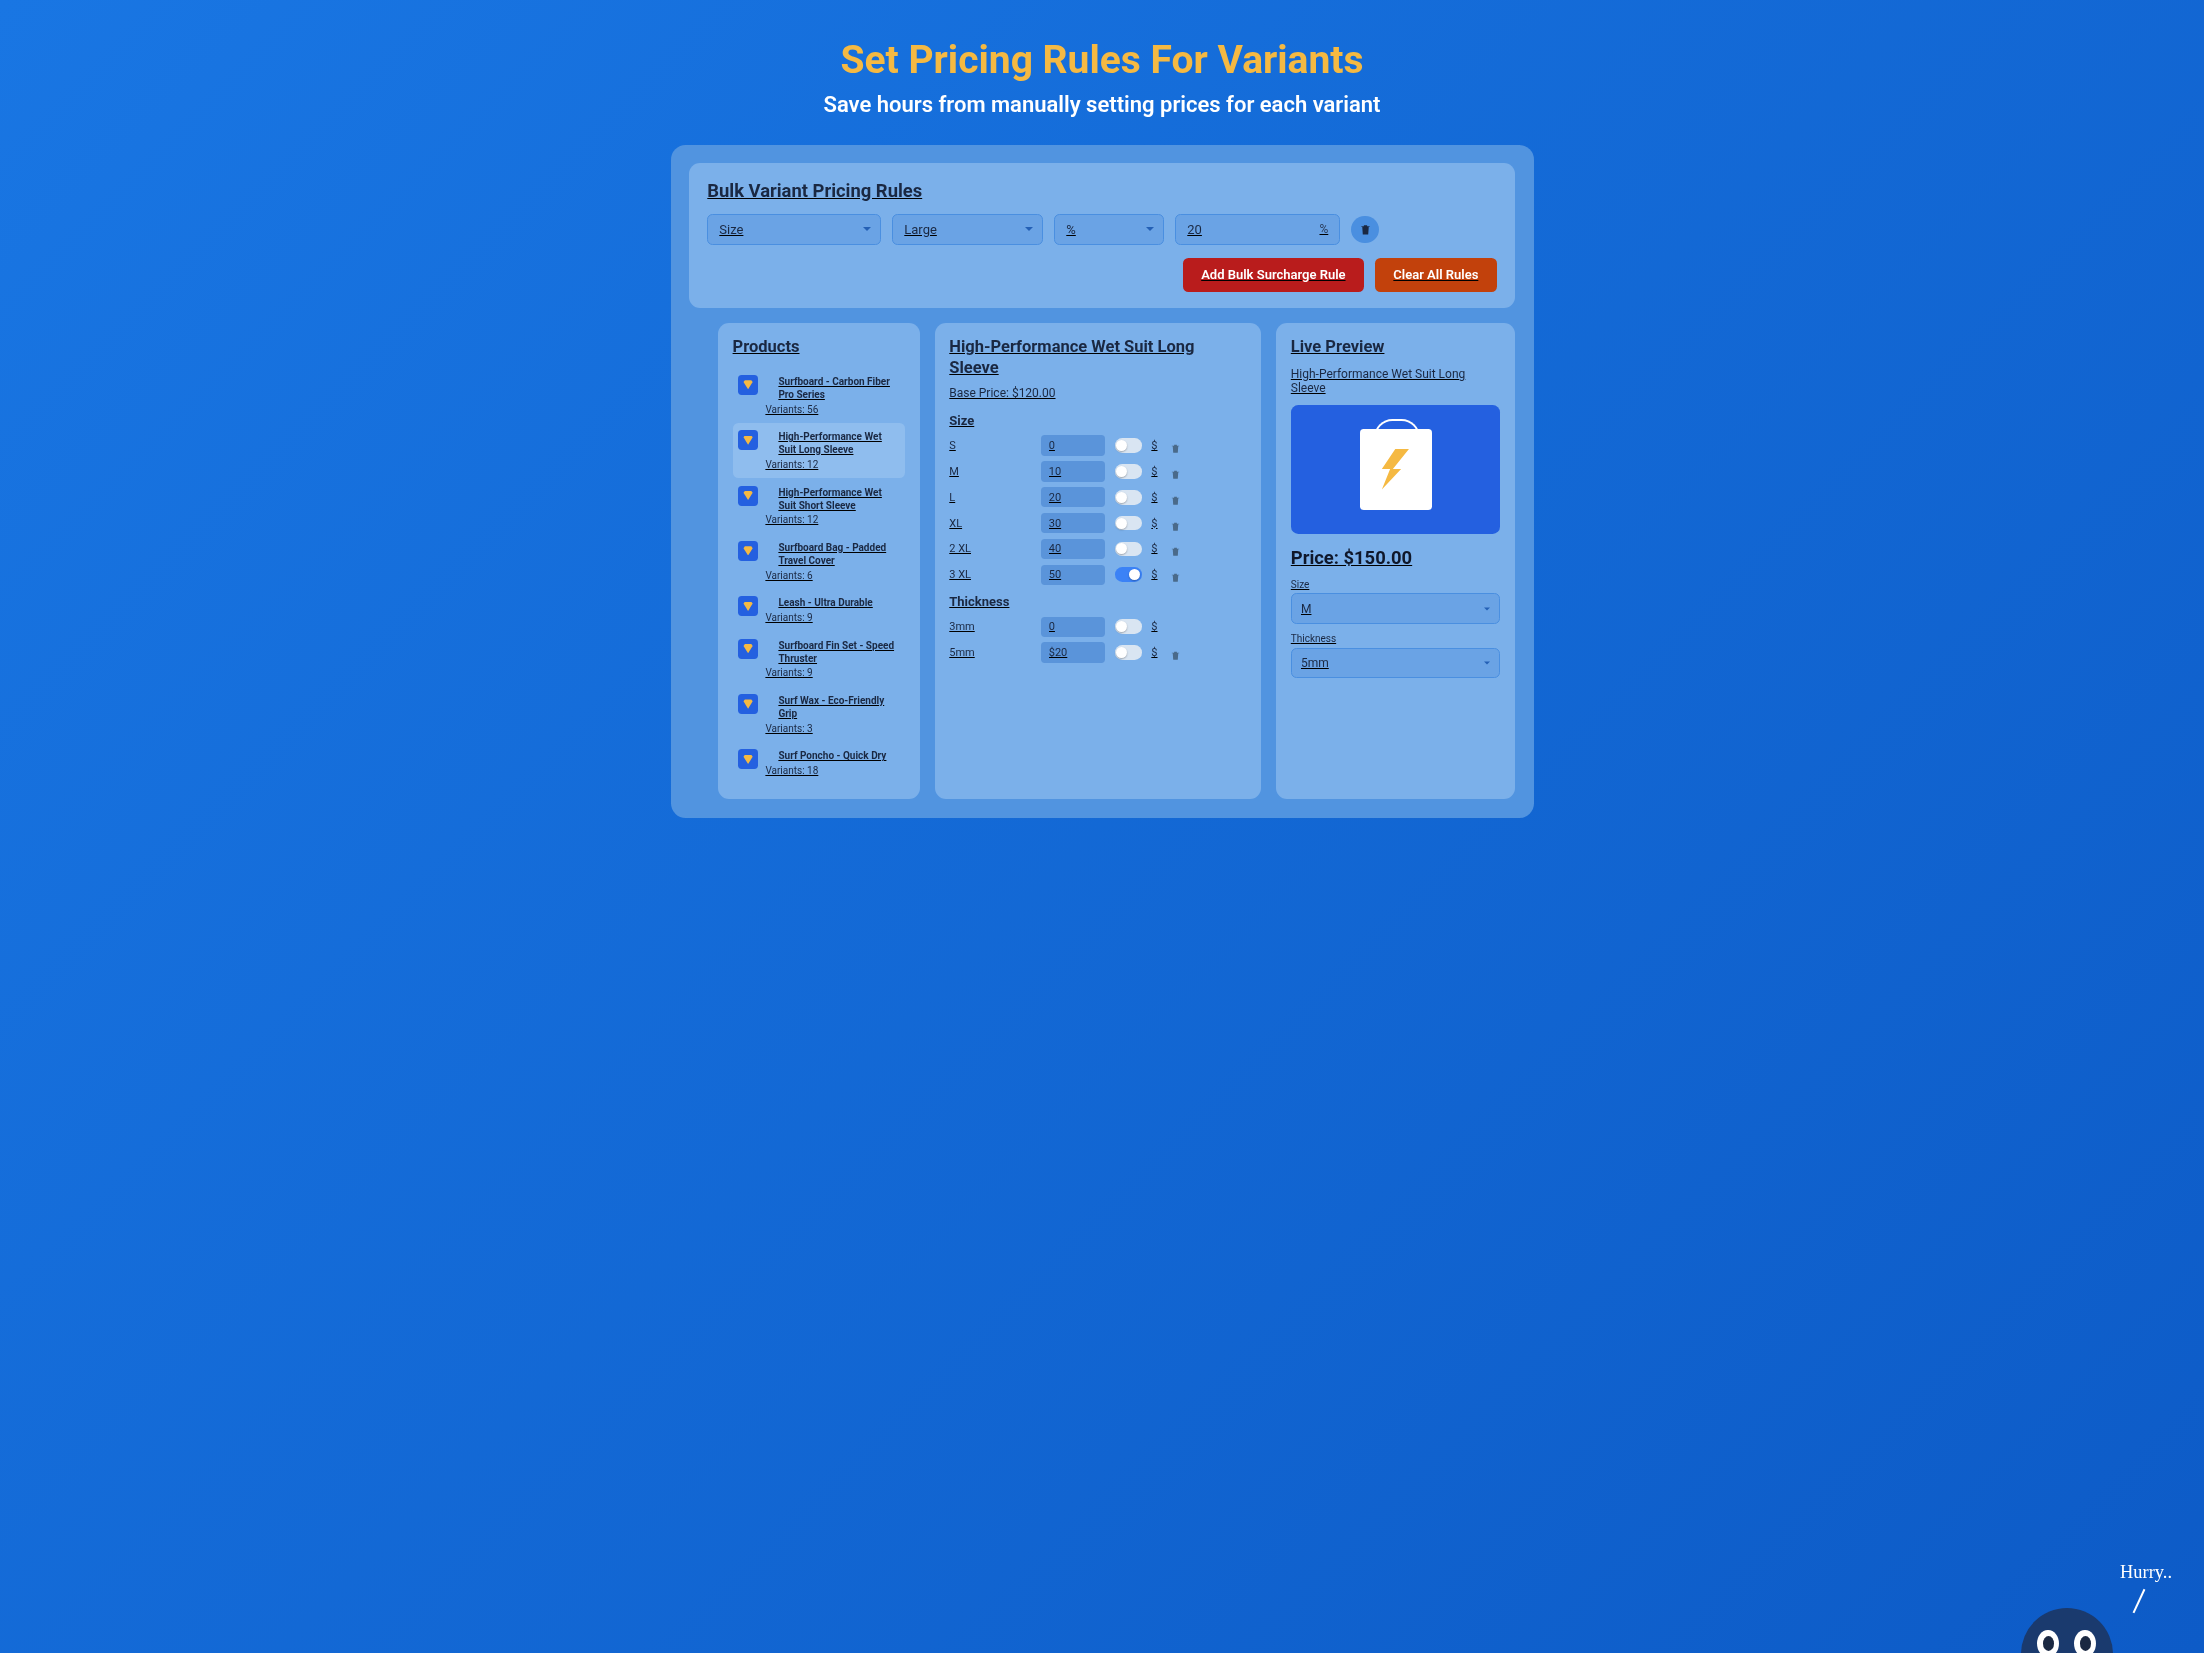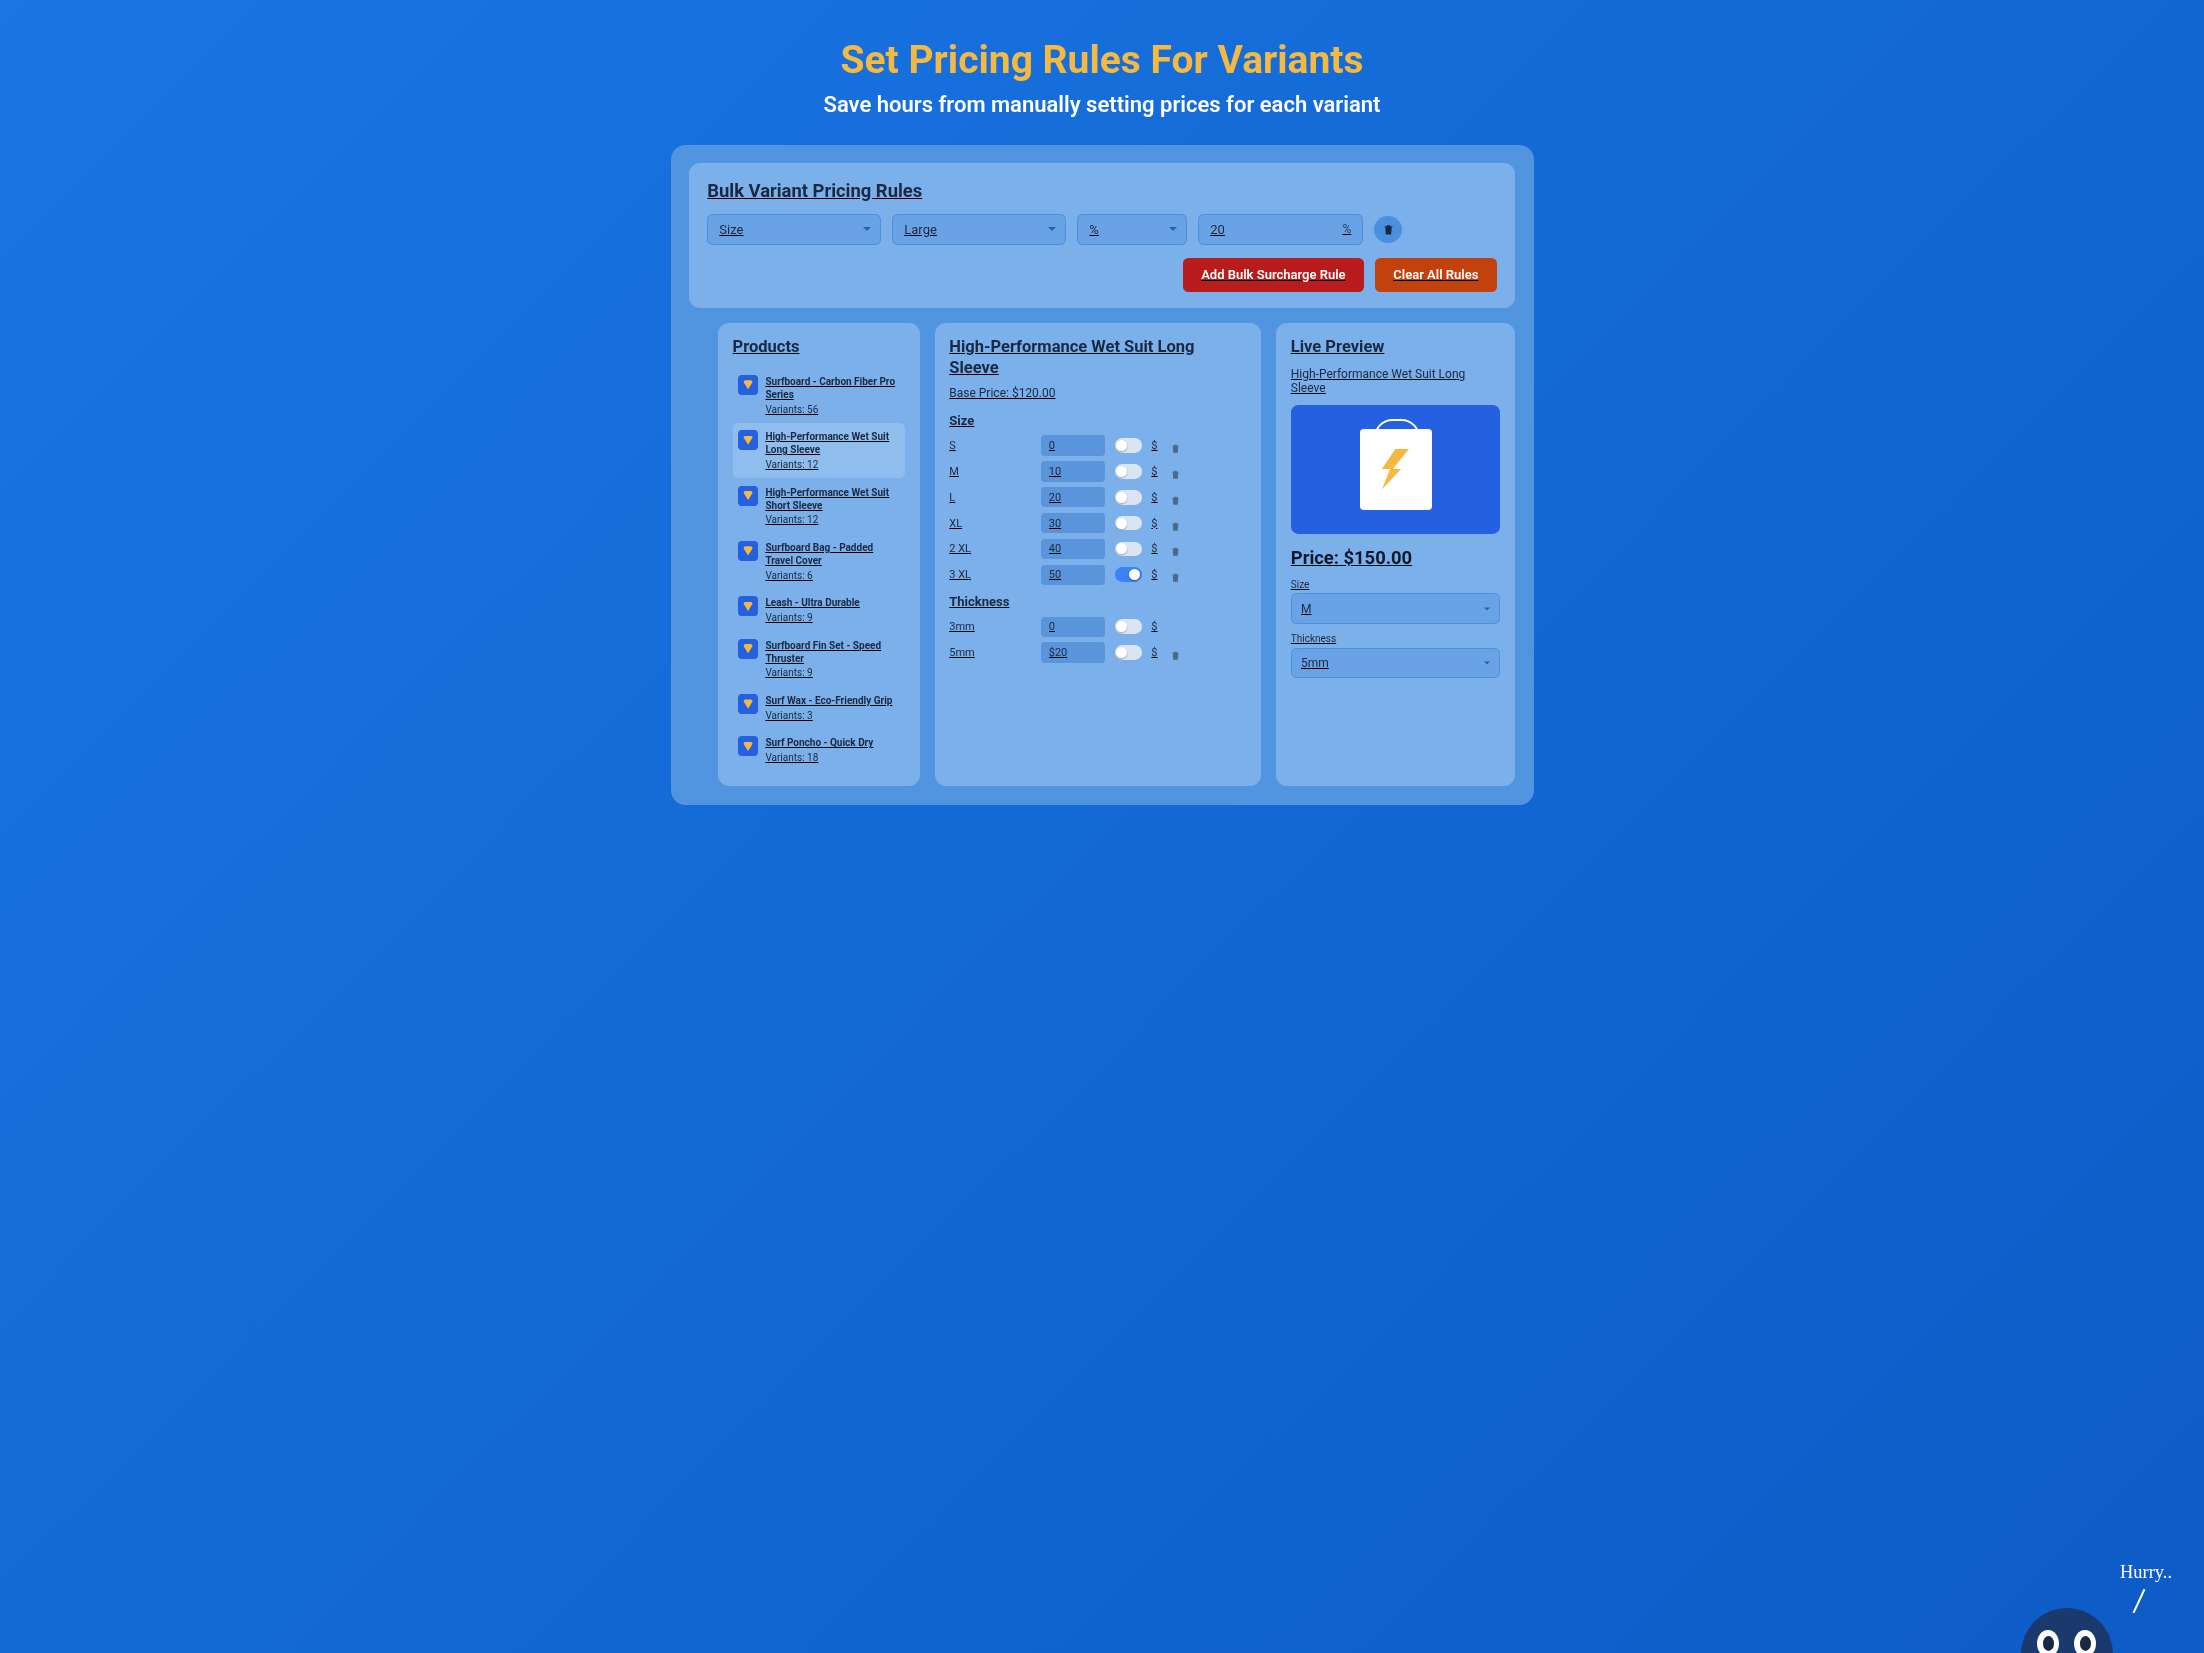--- a/index.html
+++ b/index.html
@@ -43,21 +43,21 @@
   content: '';
   position: absolute;
   right: 9.2px;
   top: 50%;
   transform: translateY(-50%);
   border-left: 4.6px solid transparent;
   border-right: 4.6px solid transparent;
   border-top: 4.6px solid #2460b5;
 }
 .sel-size { width: 174px; }
-.sel-value { width: 174px; }
+.sel-value { width: 151px; }
 .sel-type { width: 110px; }
 .input-box {
   background: #6aa3e5;
   border: 0.9px solid #4a8fe0;
   border-radius: 5.5px;
   padding: 7.3px 11px;
   color: #1a2842;
   font-size: 13px;
   width: 165px;
   display: flex;
@@ -116,21 +116,21 @@
   align-items: center;
   justify-content: center;
 }
 .product-icon::before {
   content: '';
   width: 9.2px; height: 9.2px;
   background: #f5b942;
   clip-path: polygon(15% 0, 85% 0, 100% 20%, 50% 100%, 0 20%);
 }
 .product-info { font-size: 10px; line-height: 1.3; }
-.product-name { font-weight: 700; color: #1a2842; }
+.product-name { font-weight: 700; color: #1a2842; margin-left: 13px; }
 .product-variants { color: #1a2842; margin-top: 1.8px; }
 .detail-title { font-size: 16.5px; font-weight: 700; color: #1a2842; line-height: 1.25; }
 .base-price { font-size: 12px; color: #1a2842; margin: 7.3px 0 13px; }
 .section-label { font-size: 13px; font-weight: 700; color: #1a2842; margin: 9.2px 0 7.3px; }
 .variant-row {
   display: flex;
   align-items: center;
   gap: 9.2px;
   margin-bottom: 5.5px;
 }

